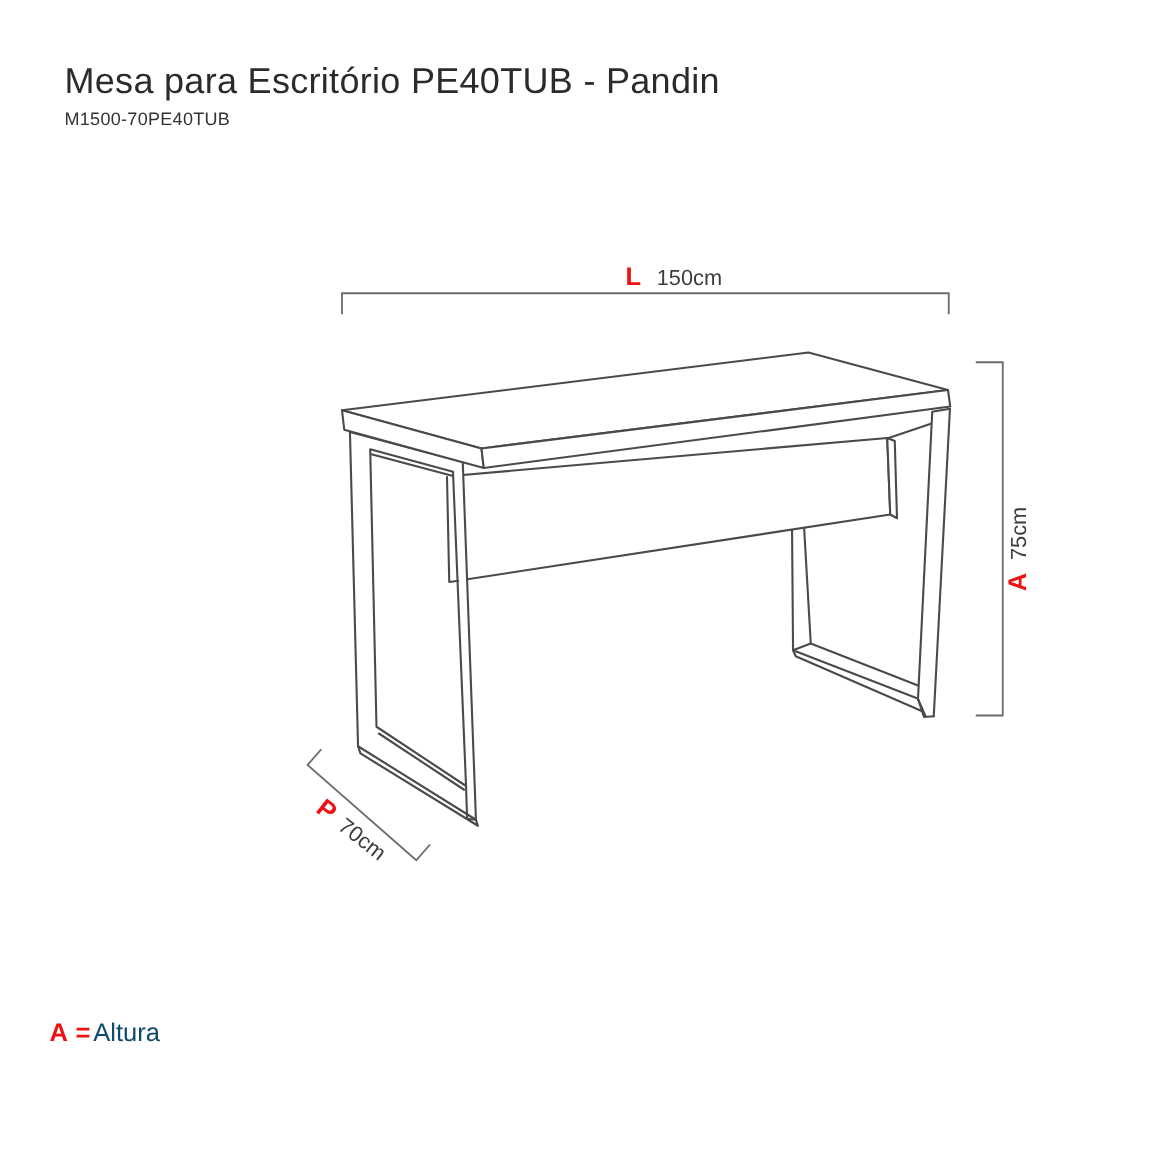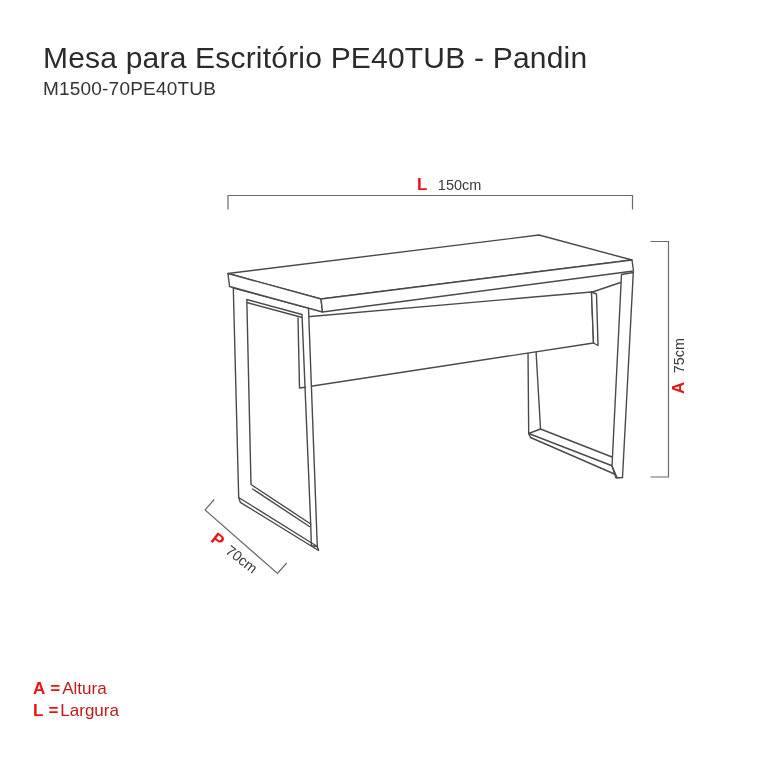--- a/index.html
+++ b/index.html
@@ -1,29 +1,29 @@
 <!DOCTYPE html>
 <html><head>
 <meta charset="utf-8">
 <style>
   * { margin: 0; padding: 0; box-sizing: border-box; }
   html, body { width: 780px; height: 780px; background: #ffffff; overflow: hidden; }
   body { font-family: "Liberation Sans", "DejaVu Sans", sans-serif; position: relative; }
 
   .header { position: absolute; left: 43px; top: 41px; }
-  .header .title { font-size: 30px; font-weight: 400; color: #2b2b2b; letter-spacing: 0.2px; }
-  .header .sku { font-size: 19px; font-weight: 400; color: #333333; margin-top: 3px; letter-spacing: 0.2px; }
+  .header .title { font-size: 24px; font-weight: 400; color: #2b2b2b; letter-spacing: 0.2px; }
+  .header .sku { font-size: 12px; font-weight: 400; color: #333333; margin-top: 3px; letter-spacing: 0.2px; }
 
   .diagram-svg { position: absolute; left: 0; top: 0; }
 
   .legend { position: absolute; left: 33px; top: 678px; font-size: 17px; color: #1d1d1d; }
   .legend-row { line-height: 22px; white-space: nowrap; }
   .lg-letter { color: #ee1111; font-weight: 700; }
   .lg-eq { color: #ee1111; font-weight: 700; margin-left: 5px; }
-  .lg-label { color: #b91c1c; font-weight: 400; margin-left: 2px; }
+  .lg-label { color: #0c4a6e; font-weight: 400; margin-left: 2px; }
 
   
   .desk { stroke: #4a4a4a; stroke-width: 1.4; fill: none; stroke-linejoin: round; stroke-linecap: round; }
   .desk-f { stroke: #4a4a4a; stroke-width: 1.4; fill: #ffffff; stroke-linejoin: round; }
   .dim { stroke: #6b6b6b; stroke-width: 1.2; fill: none; stroke-linecap: butt; }
   .dim-letter { font-family: "Liberation Sans", sans-serif; font-size: 17px; font-weight: 700; fill: #ee1111; }
   .dim-value { font-family: "Liberation Sans", sans-serif; font-size: 14.5px; font-weight: 400; fill: #3c3c3c; }
 </style>
 </head>
 <body>
@@ -98,16 +98,13 @@
       <polygon class="desk-f" points="321,299 632,260 633.5,271 322.5,312"></polygon>
     </g>
 
   </g>
 </svg>
 
 <div class="legend">
   <div class="legend-row">
     <span class="lg-letter">A</span><span class="lg-eq">=</span><span class="lg-label">Altura</span>
   </div>
-  <div class="legend-row">
-    <span class="lg-letter">L</span><span class="lg-eq">=</span><span class="lg-label">Largura</span>
-  </div>
 </div>
 
 </body></html>

